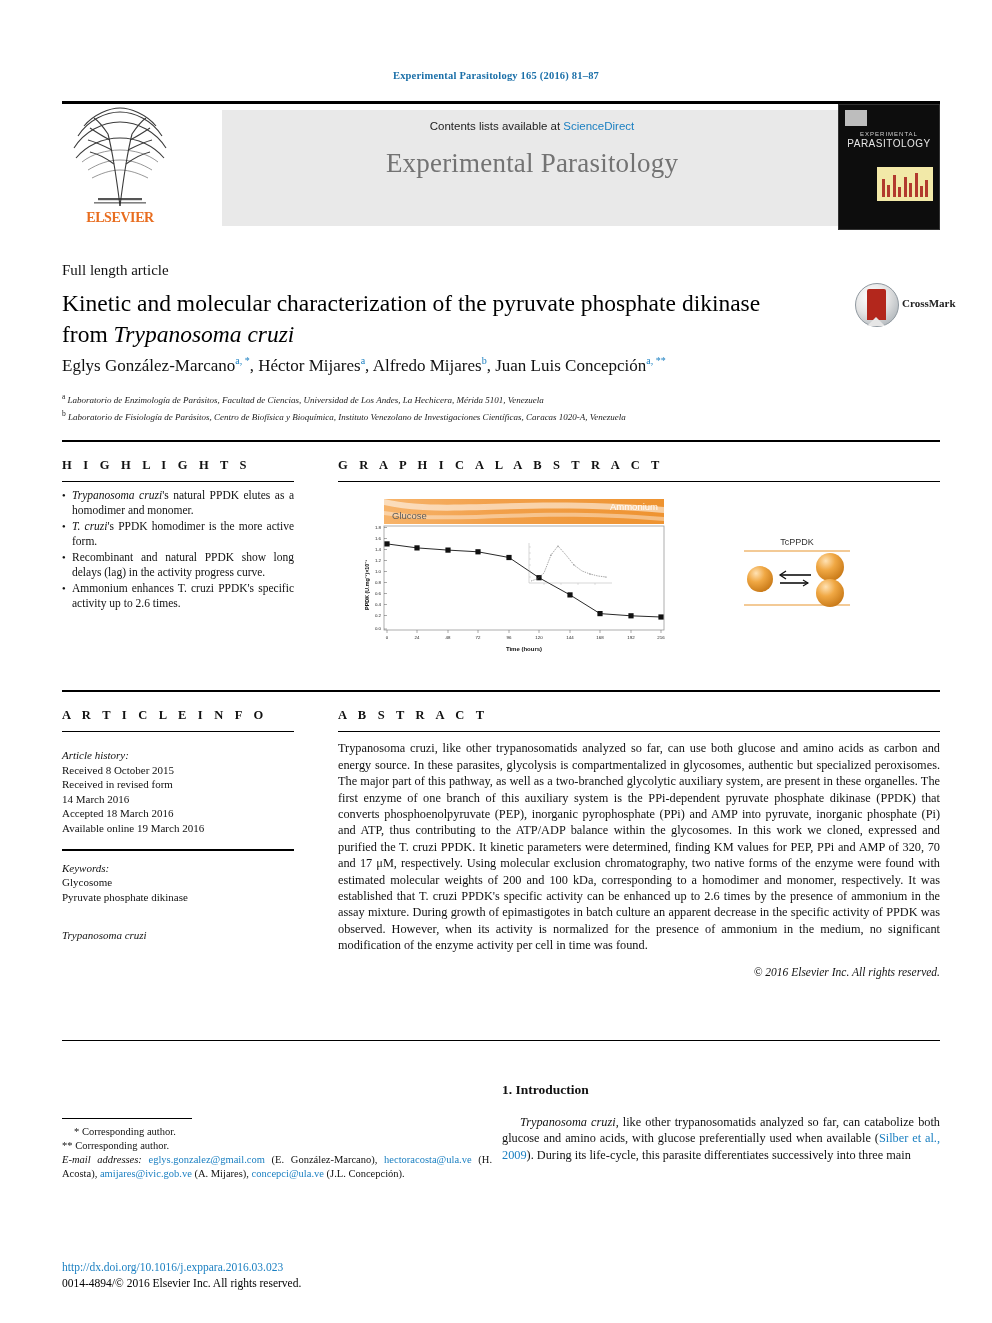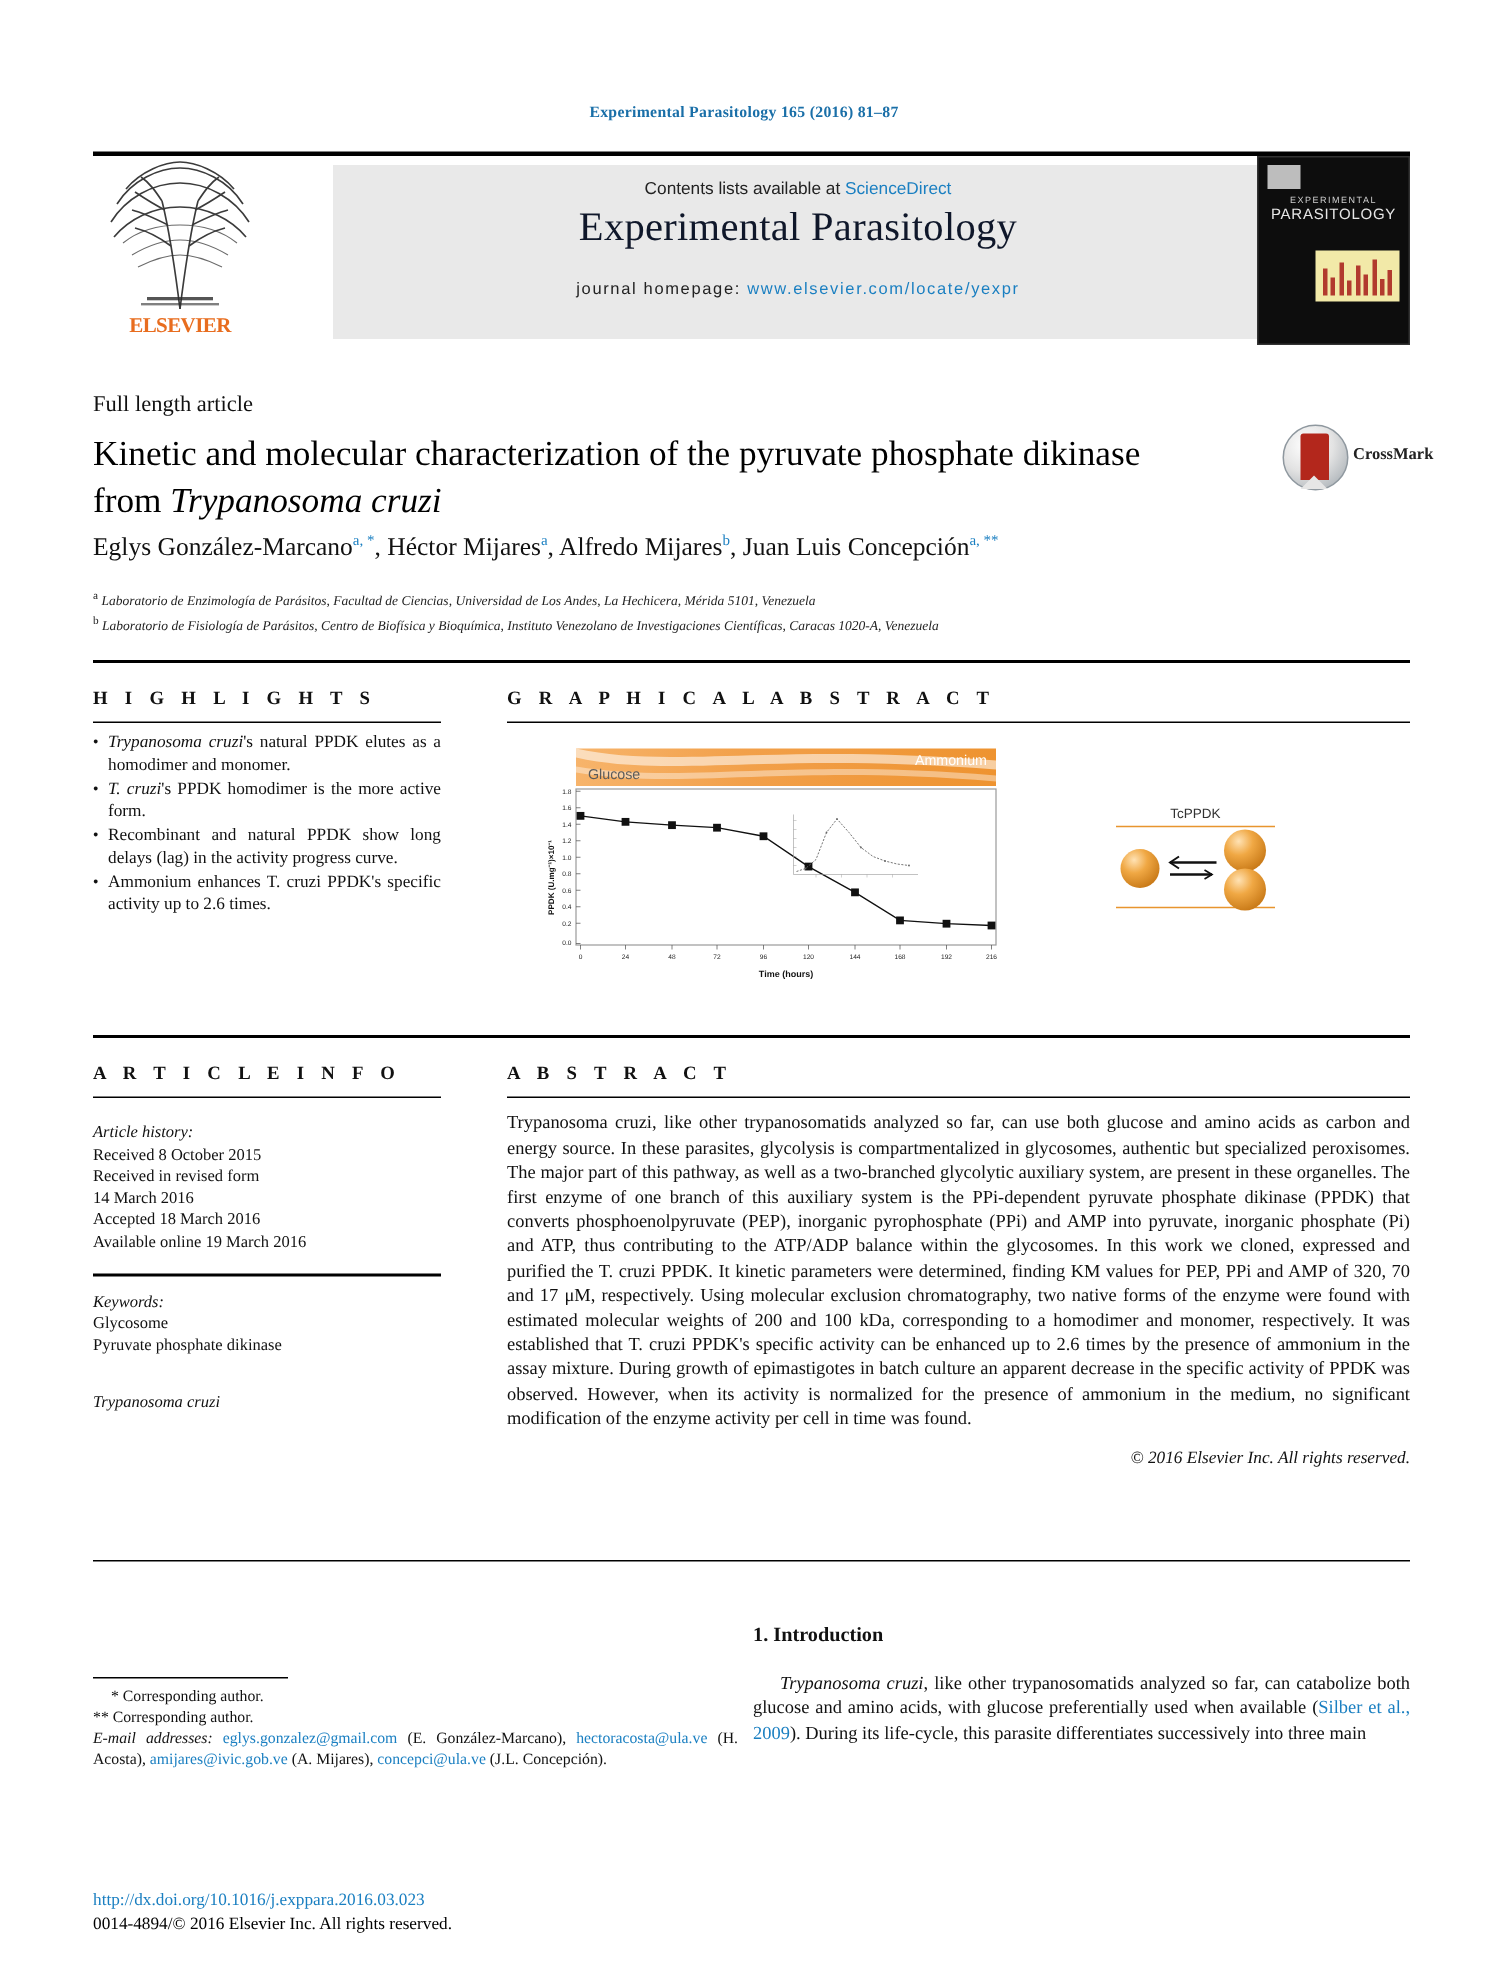--- a/index.html
+++ b/index.html
@@ -43,21 +43,21 @@
     background:#e9e9e9;
     text-align:center;
   }
   .contents-line {
     font-family:"Liberation Sans", sans-serif;
     font-size:11.5px; color:#222; padding-top:10px;
   }
   .contents-line .sd { color:#1a7fc1; }
   .journal-title-big {
     font-family:"Liberation Serif", serif;
-    font-size:27px; color:#0f172a; margin-top:4px; letter-spacing:.2px;
+    font-size:27px; color:#737373; margin-top:16px; letter-spacing:.2px;
   }
   .homepage-line {
     font-family:"Liberation Sans", sans-serif;
     font-size:11px; color:#222; margin-top:20px; letter-spacing:1.1px;
   }
   .homepage-line .url { color:#1a7fc1; }
   .cover-thumb {
     position:absolute; right:0; top:0; width:100px; height:124px;
     background:#0d0d0d; border:1px solid #333; overflow:hidden;
   }
@@ -214,24 +214,20 @@
       </svg>
       <div class="elsevier-word">ELSEVIER</div>
     </div>
 
     <div class="contents-box">
       <div class="contents-line">
         <span>Contents lists available at</span>
         <span class="sd">ScienceDirect</span>
       </div>
       <div class="journal-title-big">Experimental Parasitology</div>
-      <div class="homepage-line">
-        <span>journal homepage:</span>
-        <span class="url">www.elsevier.com/locate/yexpr</span>
-      </div>
     </div>
 
     <div class="cover-thumb">
       <div class="cov-top"></div>
       <div class="cov-t1">EXPERIMENTAL</div>
       <div class="cov-t2">PARASITOLOGY</div>
       <div class="cov-chart">
         <div class="cov-bar" style="left:5px;height:18px;"></div>
         <div class="cov-bar" style="left:10px;height:12px;"></div>
         <div class="cov-bar" style="left:16px;height:22px;"></div>

